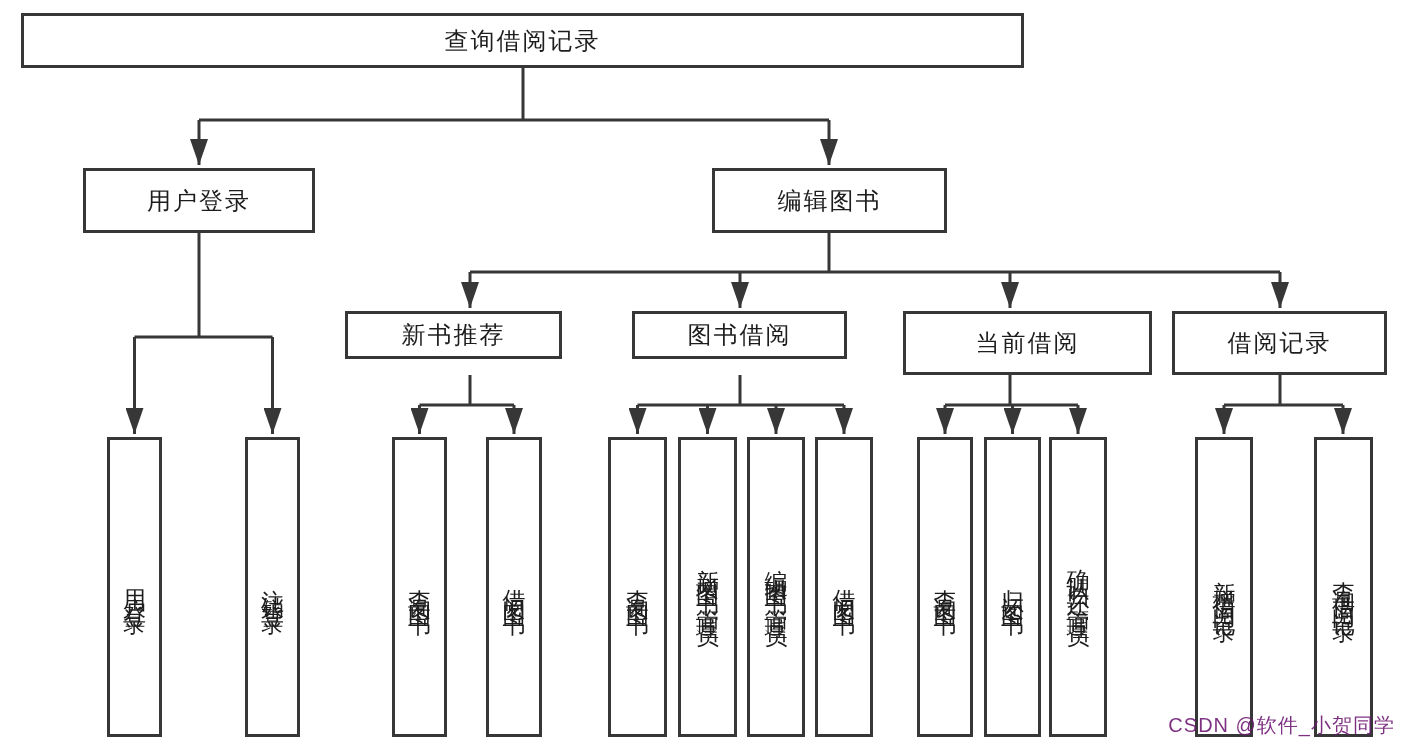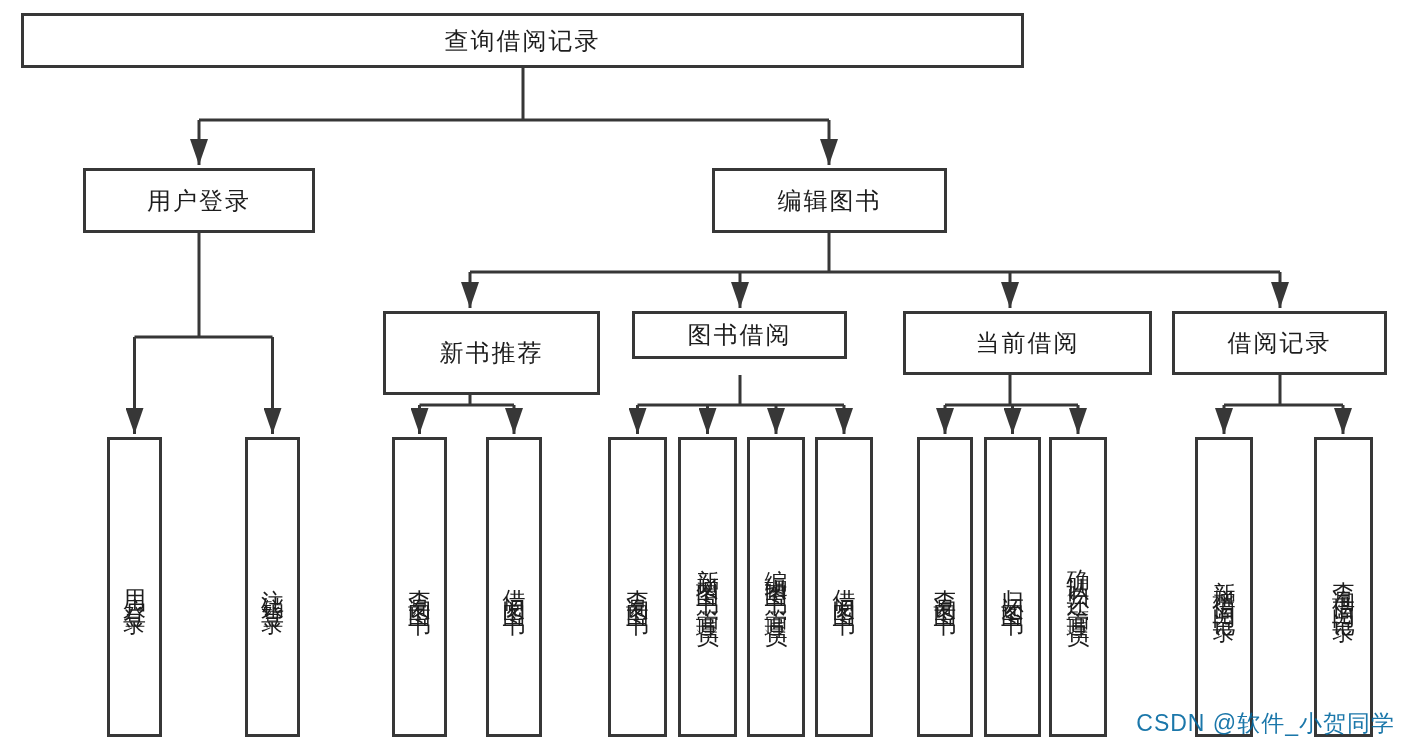--- a/index.html
+++ b/index.html
@@ -44,22 +44,22 @@
     text-orientation: mixed;
     font-size: 23px;
     letter-spacing: 8px;
     line-height: 1;
     white-space: nowrap;
   }
   .watermark {
     position: absolute;
     right: 10px;
     bottom: 8px;
-    font-size: 23px;
-    color: #0369a1;
+    font-size: 20px;
+    color: #701a75;
     opacity: 0.9;
     letter-spacing: 1px;
     z-index: 5;
     white-space: nowrap;
   }
 </style>
 </head>
 <body>
 
 <div class="stage">
@@ -100,21 +100,21 @@
       <path d="M1224,405 V434" marker-end="url(#ah)"></path>
       <path d="M1343,405 V434" marker-end="url(#ah)"></path>
     </g>
   </svg>
 
   <div class="box h" style="left:21px;top:13px;width:1003px;height:55px">查询借阅记录</div>
 
   <div class="box h" style="left:83px;top:168px;width:232px;height:65px">用户登录</div>
   <div class="box h" style="left:712px;top:168px;width:235px;height:65px">编辑图书</div>
 
-  <div class="box h" style="left:383px;top:311px;width:217px;height:84px">新书推荐</div>
+  <div class="box h" style="left:345px;top:311px;width:217px;height:48px">新书推荐</div>
   <div class="box h" style="left:632px;top:311px;width:215px;height:48px">图书借阅</div>
   <div class="box h" style="left:903px;top:311px;width:249px;height:64px">当前借阅</div>
   <div class="box h" style="left:1172px;top:311px;width:215px;height:64px">借阅记录</div>
 
   <div class="box leaf" style="left:107px;top:437px;width:55px;height:300px">
     <span class="vtxt">用户登录</span>
   </div>
   <div class="box leaf" style="left:245px;top:437px;width:55px;height:300px">
     <span class="vtxt">注销登录</span>
   </div>

